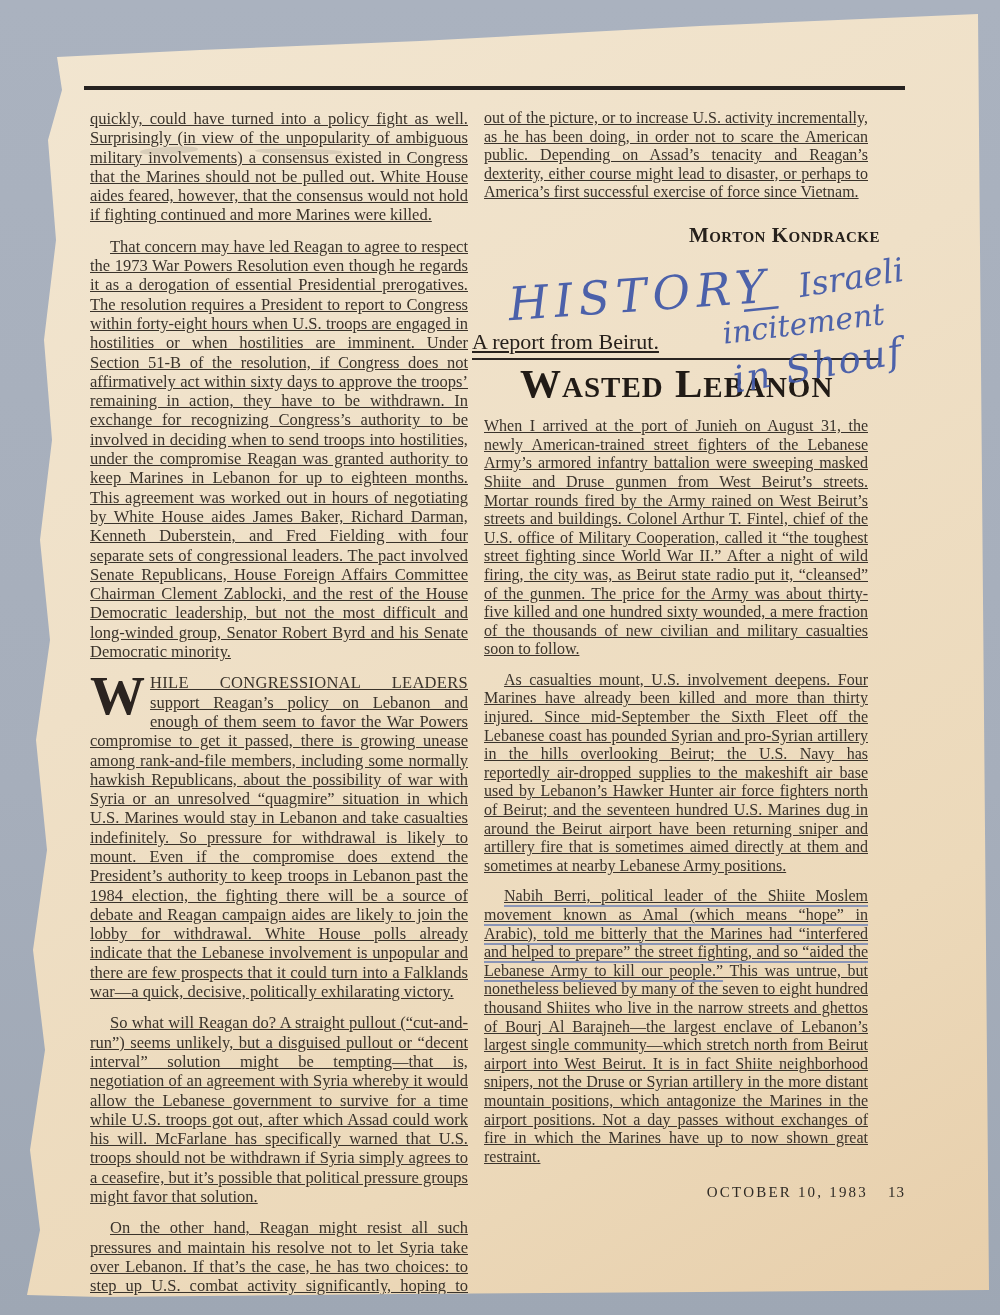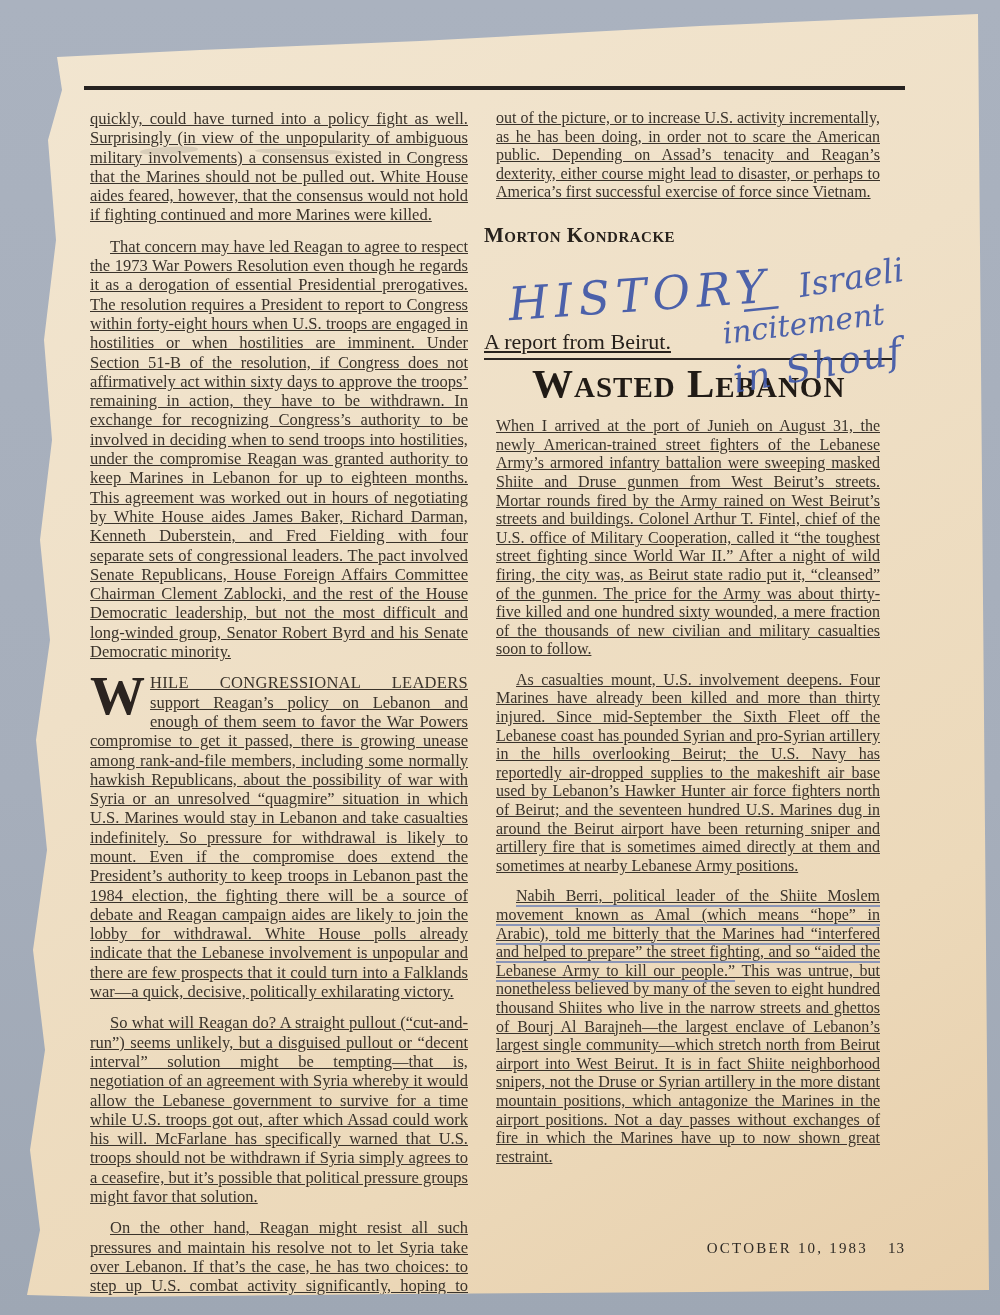--- a/index.html
+++ b/index.html
@@ -22,32 +22,32 @@
       56px 240px, 48px 140px, 62px 90px
     );
   }
   .smudge{position:absolute;background:rgba(105,100,92,.18);border-radius:40%/60%;}
   .smudge.s1{left:140px;top:147px;width:58px;height:7px;transform:rotate(-3deg);}
   .smudge.s2{left:255px;top:149px;width:88px;height:5px;transform:rotate(1deg);}
   .top-rule{position:absolute;left:84px;top:86px;width:821px;height:4px;background:#262220;}
 
   .col{position:absolute;top:97px;color:#3a332b;text-align:justify;}
   .col-left{left:78px;width:402px;font-size:16.5px;line-height:19.3px;}
-  .col-right{left:484px;width:408px;font-size:16px;line-height:18.6px;}
+  .col-right{left:472px;width:408px;font-size:16px;line-height:18.6px;}
   .col p{margin:12px;text-decoration:underline;}
   .indent{text-indent:20px;}
   .sect{margin-top:13px;}
   .dropcap{
     float:left;font-size:55px;line-height:42px;font-weight:700;
     padding:2px 5px 0 0;color:#2b2420;
   }
   .lead-caps{letter-spacing:.3px;}
 
   .byline{
-    text-align:left;font-variant:small-caps;font-weight:700;
+    text-align:right;font-variant:small-caps;font-weight:700;
     font-size:21px;letter-spacing:.5px;color:#27211c;margin-top:24px;
   }
   .kicker{font-size:22px;margin-top:88px;text-align:left;color:#27211c;text-decoration:underline;}
   .kicker-rule{height:2px;background:#2a2522;margin-top:7px;}
   .headline{
     font-variant:small-caps;font-weight:700;font-size:41px;
     letter-spacing:1px;color:#211b16;margin-top:1px;line-height:44px;
     text-align:left;
     margin-left:48px;
   }
@@ -63,21 +63,21 @@
     font-family:"DejaVu Serif",serif;font-style:italic;
     color:#3f57a8;opacity:.92;
   }
   .hw-history{left:508px;top:268px;font-size:46px;letter-spacing:6px;transform:rotate(-4deg);}
   .hw-dash{left:742px;top:284px;font-size:38px;transform:rotate(-6deg);}
   .hw-israeli{left:798px;top:258px;font-size:33px;transform:rotate(-9deg);}
   .hw-incitement{left:722px;top:306px;font-size:30px;transform:rotate(-7deg);}
   .hw-inshouf{left:732px;top:344px;font-size:37px;transform:rotate(-10deg);letter-spacing:2px;}
 
   .footer{
-    position:absolute;left:497px;top:1240px;width:408px;
+    position:absolute;left:497px;top:1184px;width:408px;
     text-align:right;font-size:15px;color:#2e2a25;letter-spacing:2.2px;
   }
   .footer .pageno{margin-left:20px;letter-spacing:1px;}
 </style>
 </head>
 <body>
 
 <div class="scan">
   <div class="page">
     <div class="smudge s1"></div>

